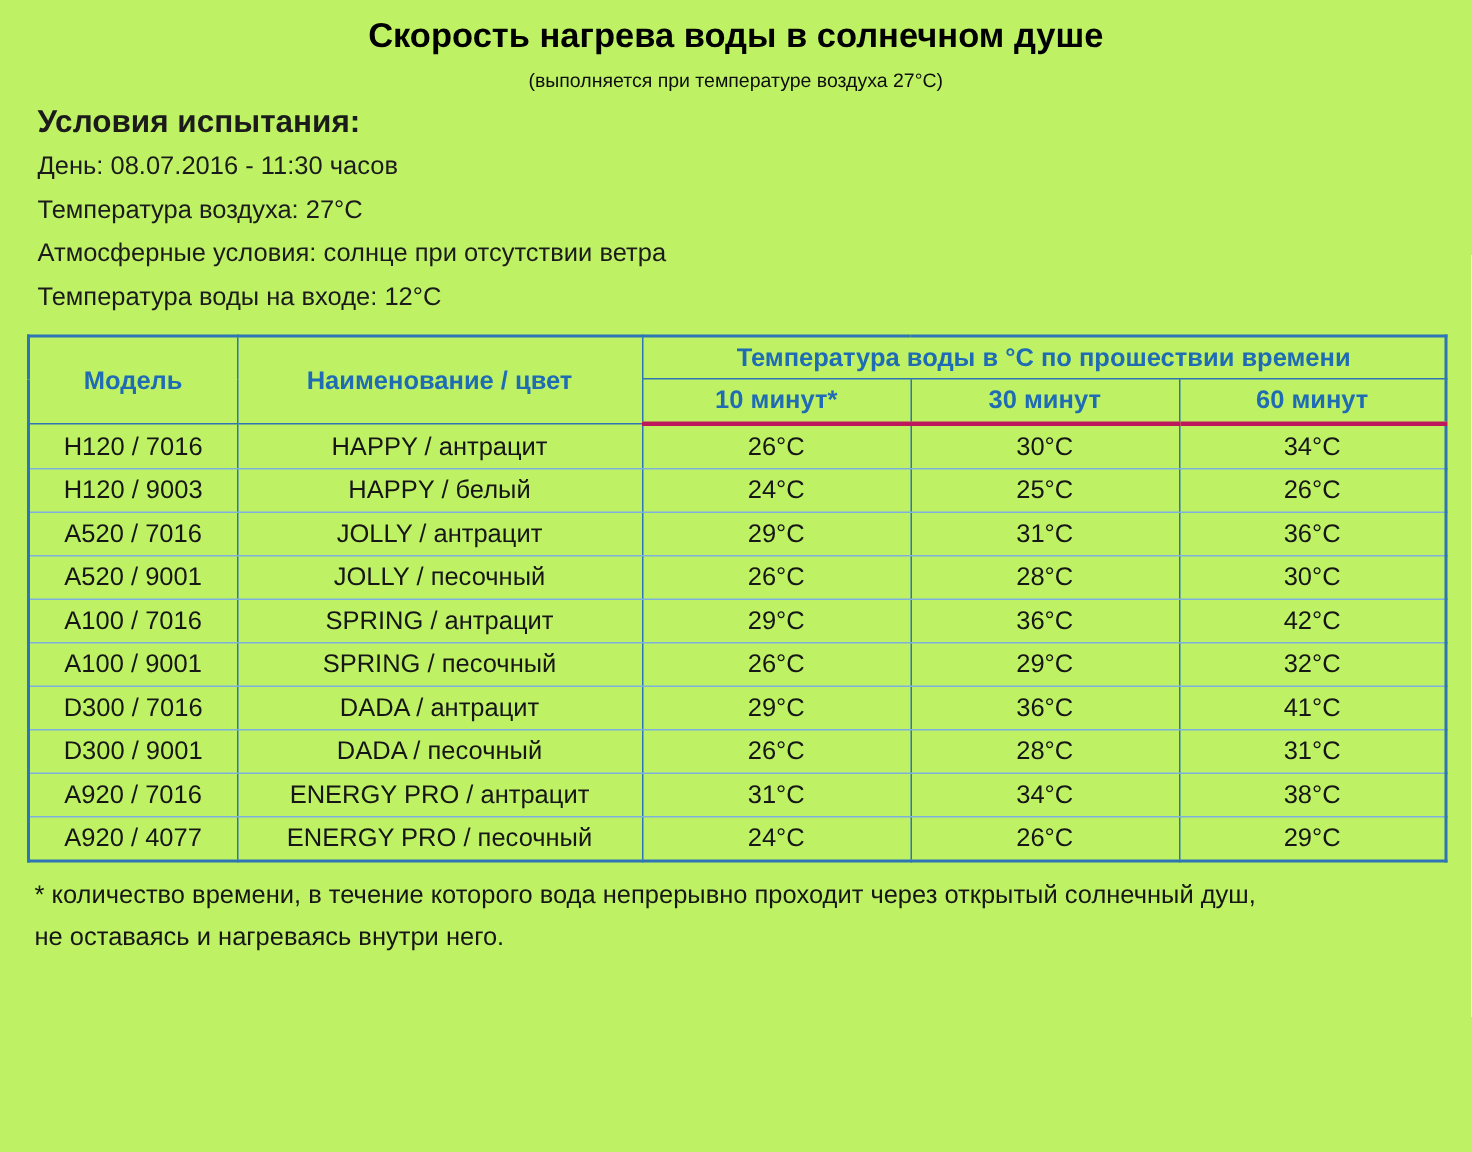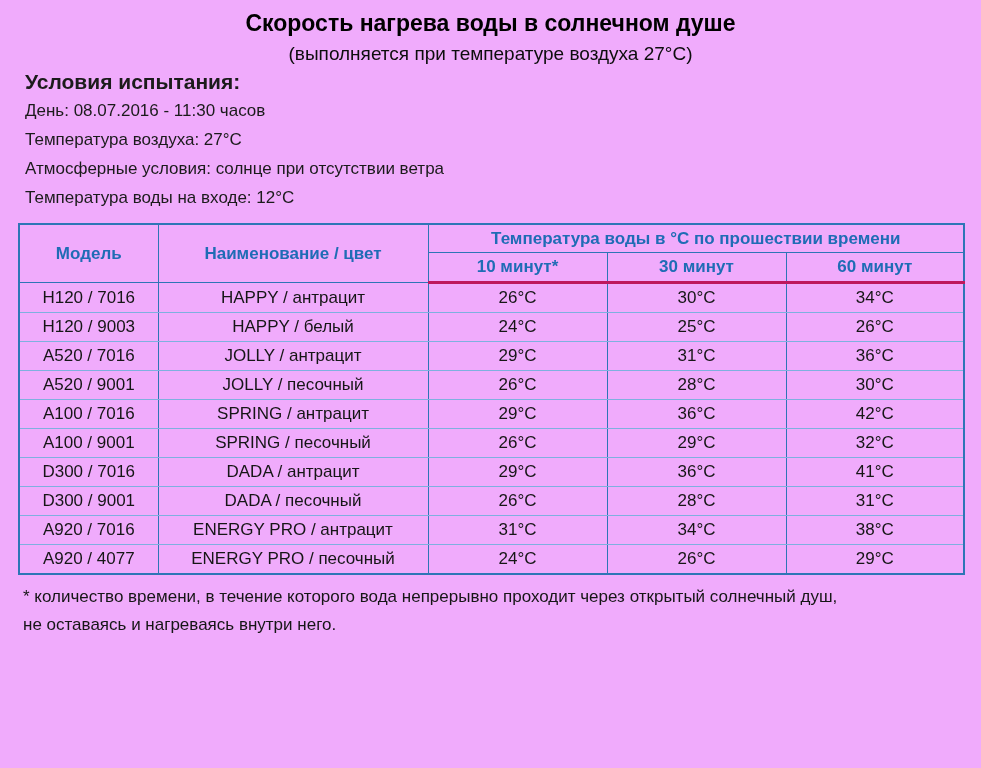--- a/index.html
+++ b/index.html
@@ -6,36 +6,36 @@
     margin: 0;
     padding: 0;
     background: #ffffff;
     font-family: "Liberation Sans", "DejaVu Sans", sans-serif;
     color: #1b1b1b;
   }
   .doc {
     position: relative;
     width: 981px;
     height: 768px;
-    background: #f0abfc;
+    background: #bef264;
     overflow: hidden;
   }
   .page-title {
     margin: 0;
     padding-top: 10px;
     text-align: center;
     font-size: 23px;
     line-height: 26px;
     font-weight: bold;
     color: #000000;
   }
   .page-subtitle {
     margin-top: 6px;
     text-align: center;
-    font-size: 19px;
+    font-size: 13px;
     line-height: 23px;
     color: #0d0d0d;
   }
   .content {
     margin: 0 20px 0 25px;
   }
   .intro {
     margin-top: 50px;
     font-size: 17px;
     line-height: 24px;

